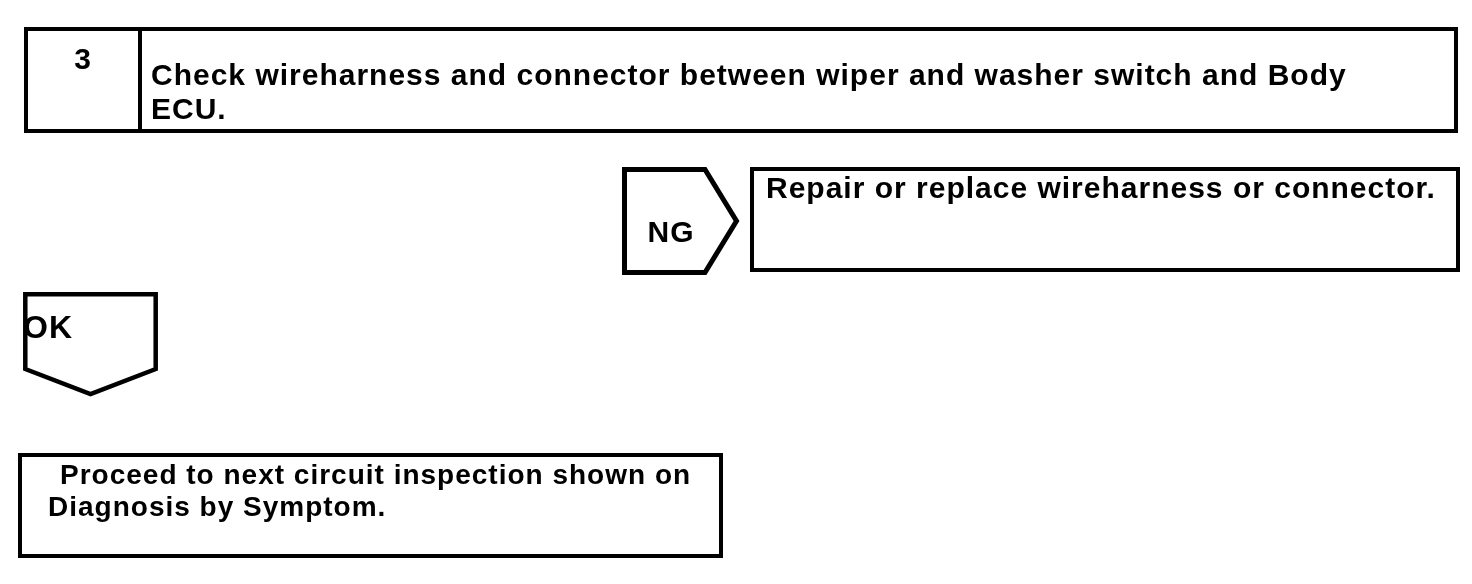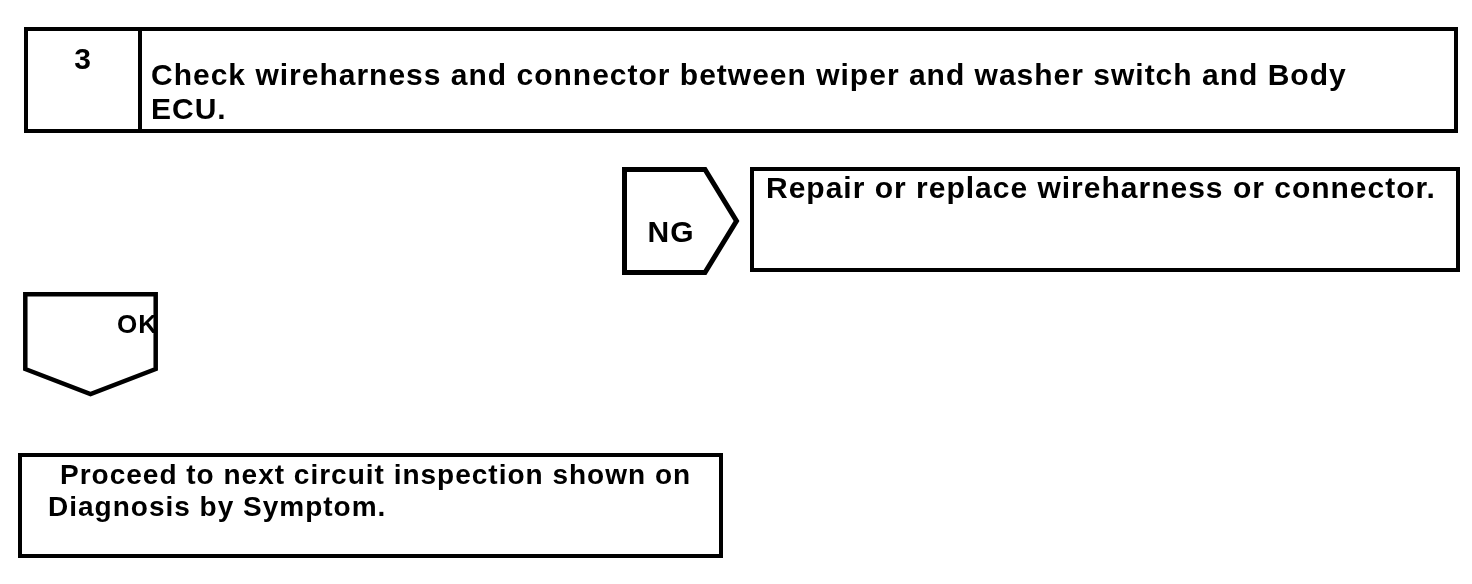--- a/index.html
+++ b/index.html
@@ -99,22 +99,22 @@
   }
   .ok-connector svg{
     position:absolute;
     left:0; top:0;
     display:block;
   }
   .ok-label{
     position:absolute;
     left:0; top:17px;
     width:100%;
-    text-align:right;
-    font-size:26px;
+    text-align:left;
+    font-size:32px;
     letter-spacing:1px;
   }
   
   .result-box{
     position:absolute;
     left:18px; top:453px;
     width:705px; height:105px;
     border:4px solid var(--ink);
     box-sizing:border-box;
     padding:2px 14px 0 26px;

